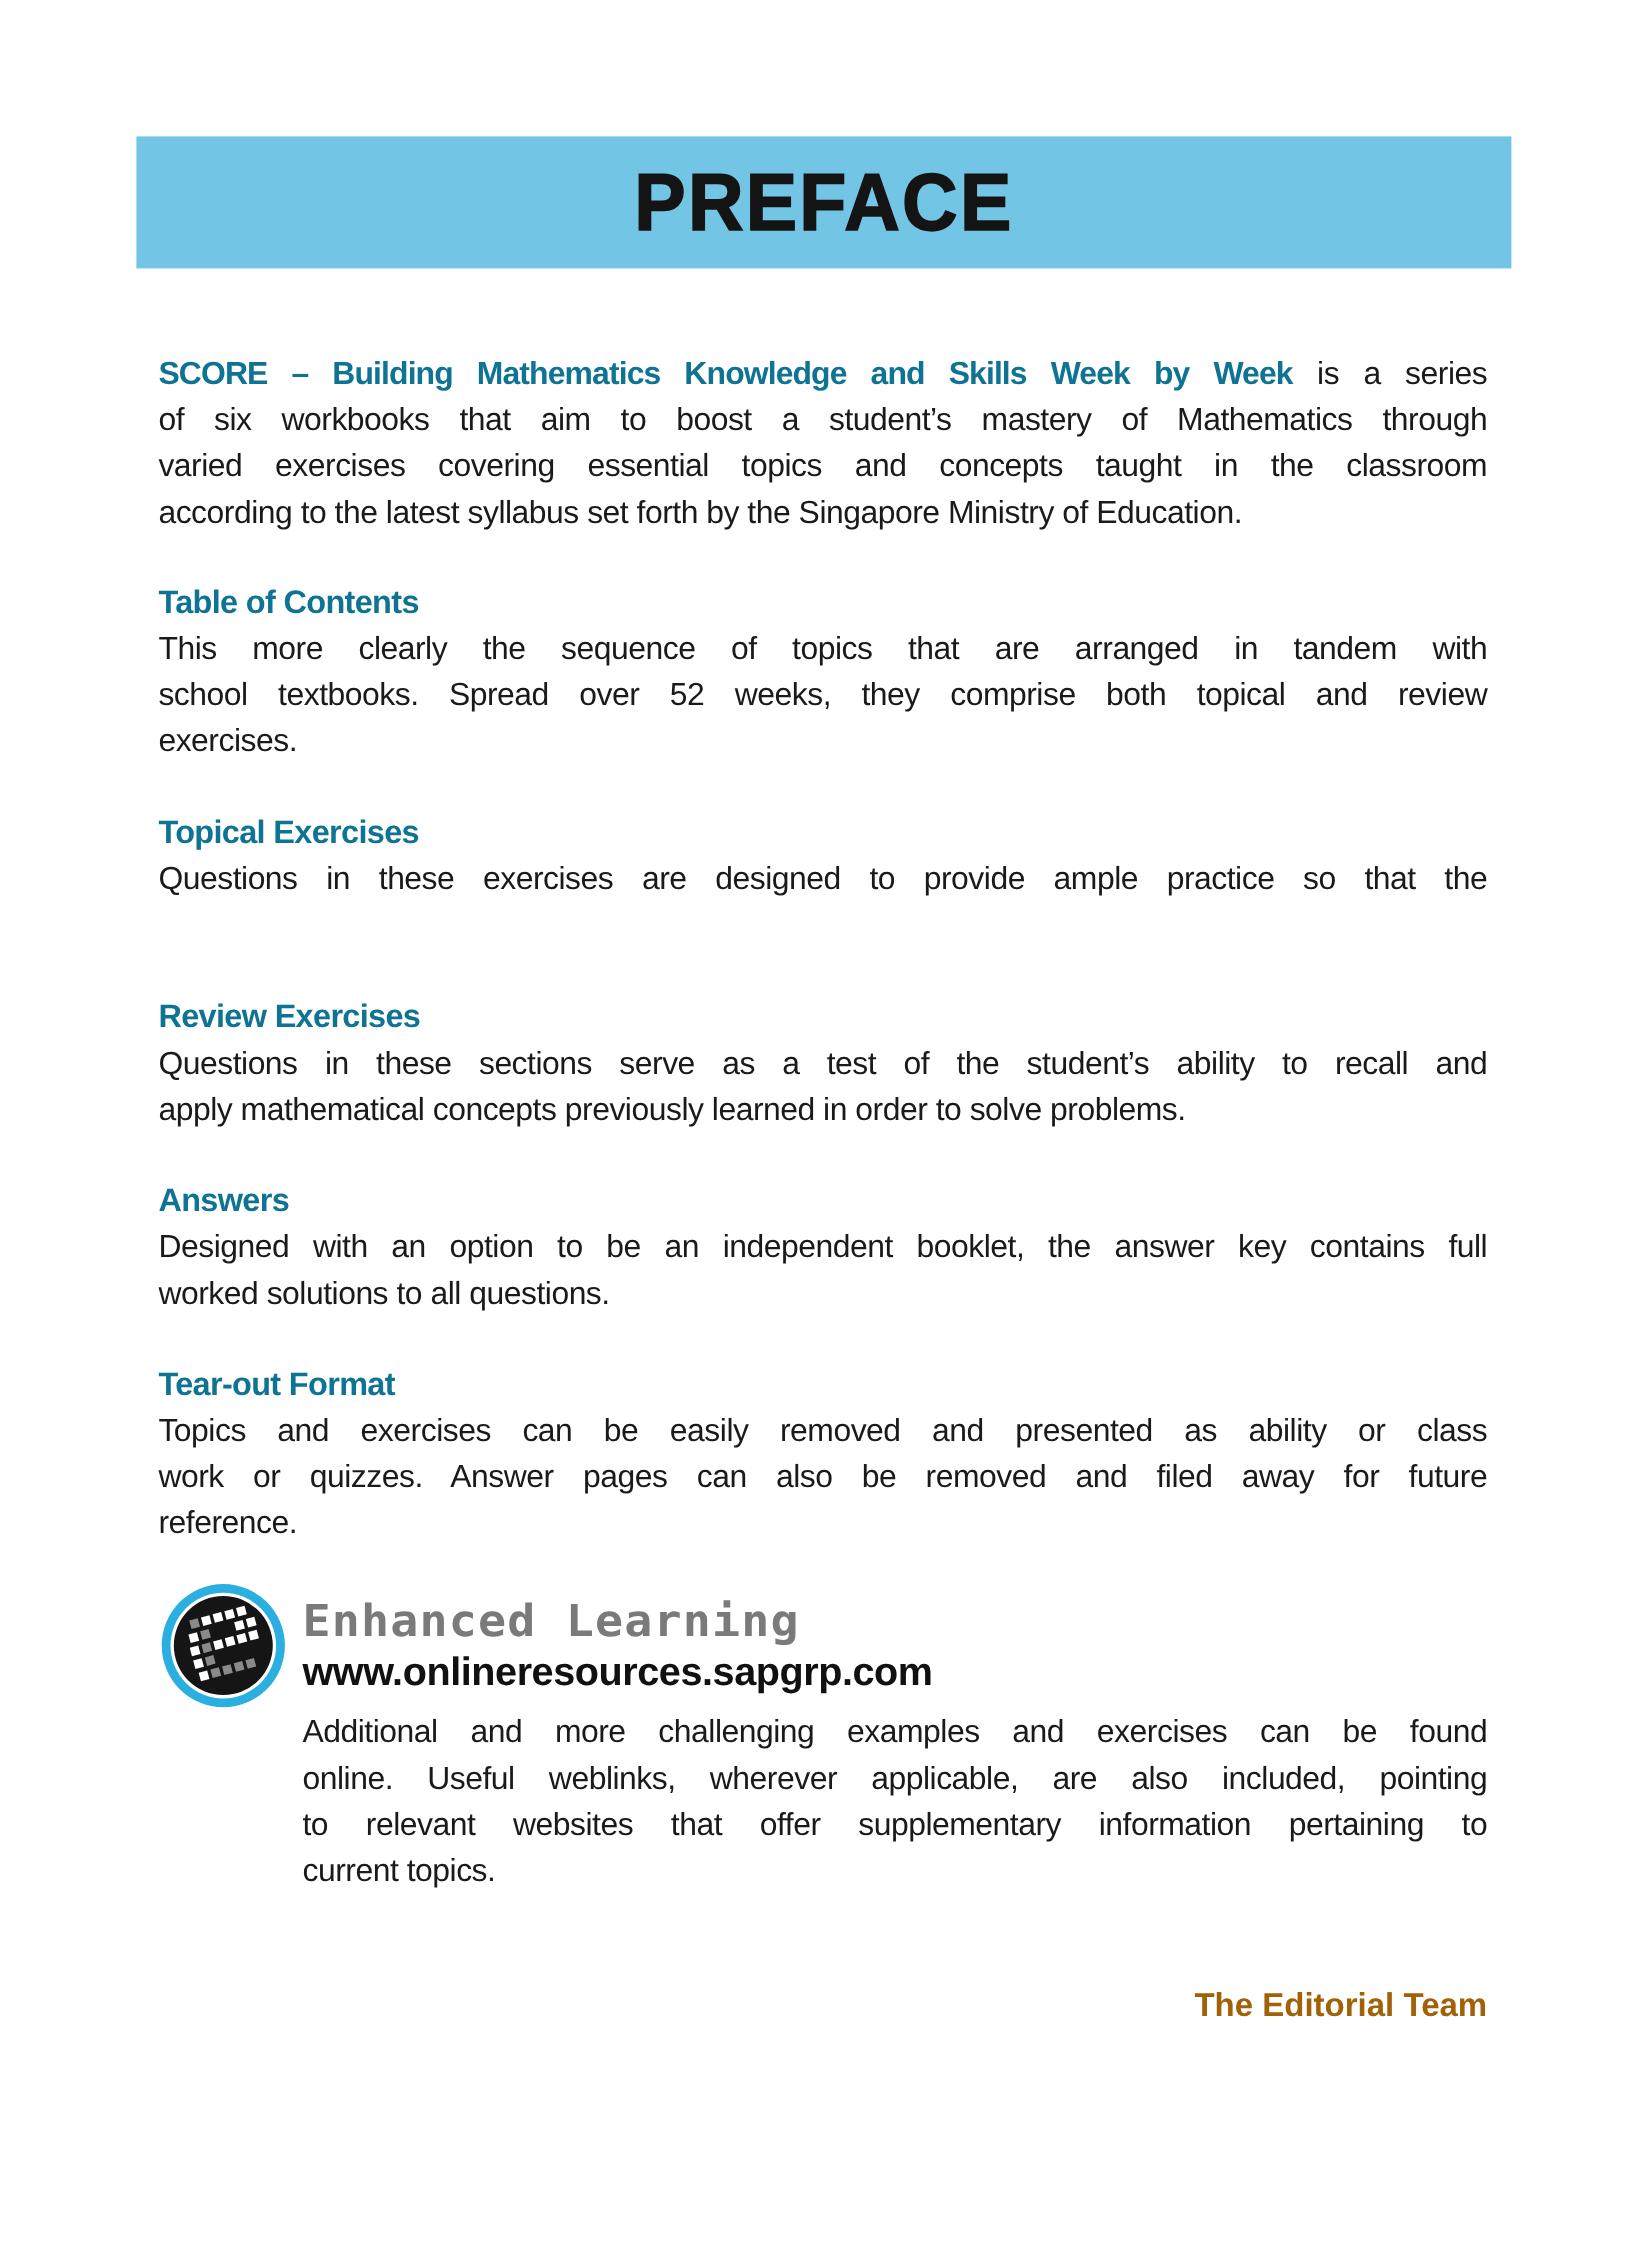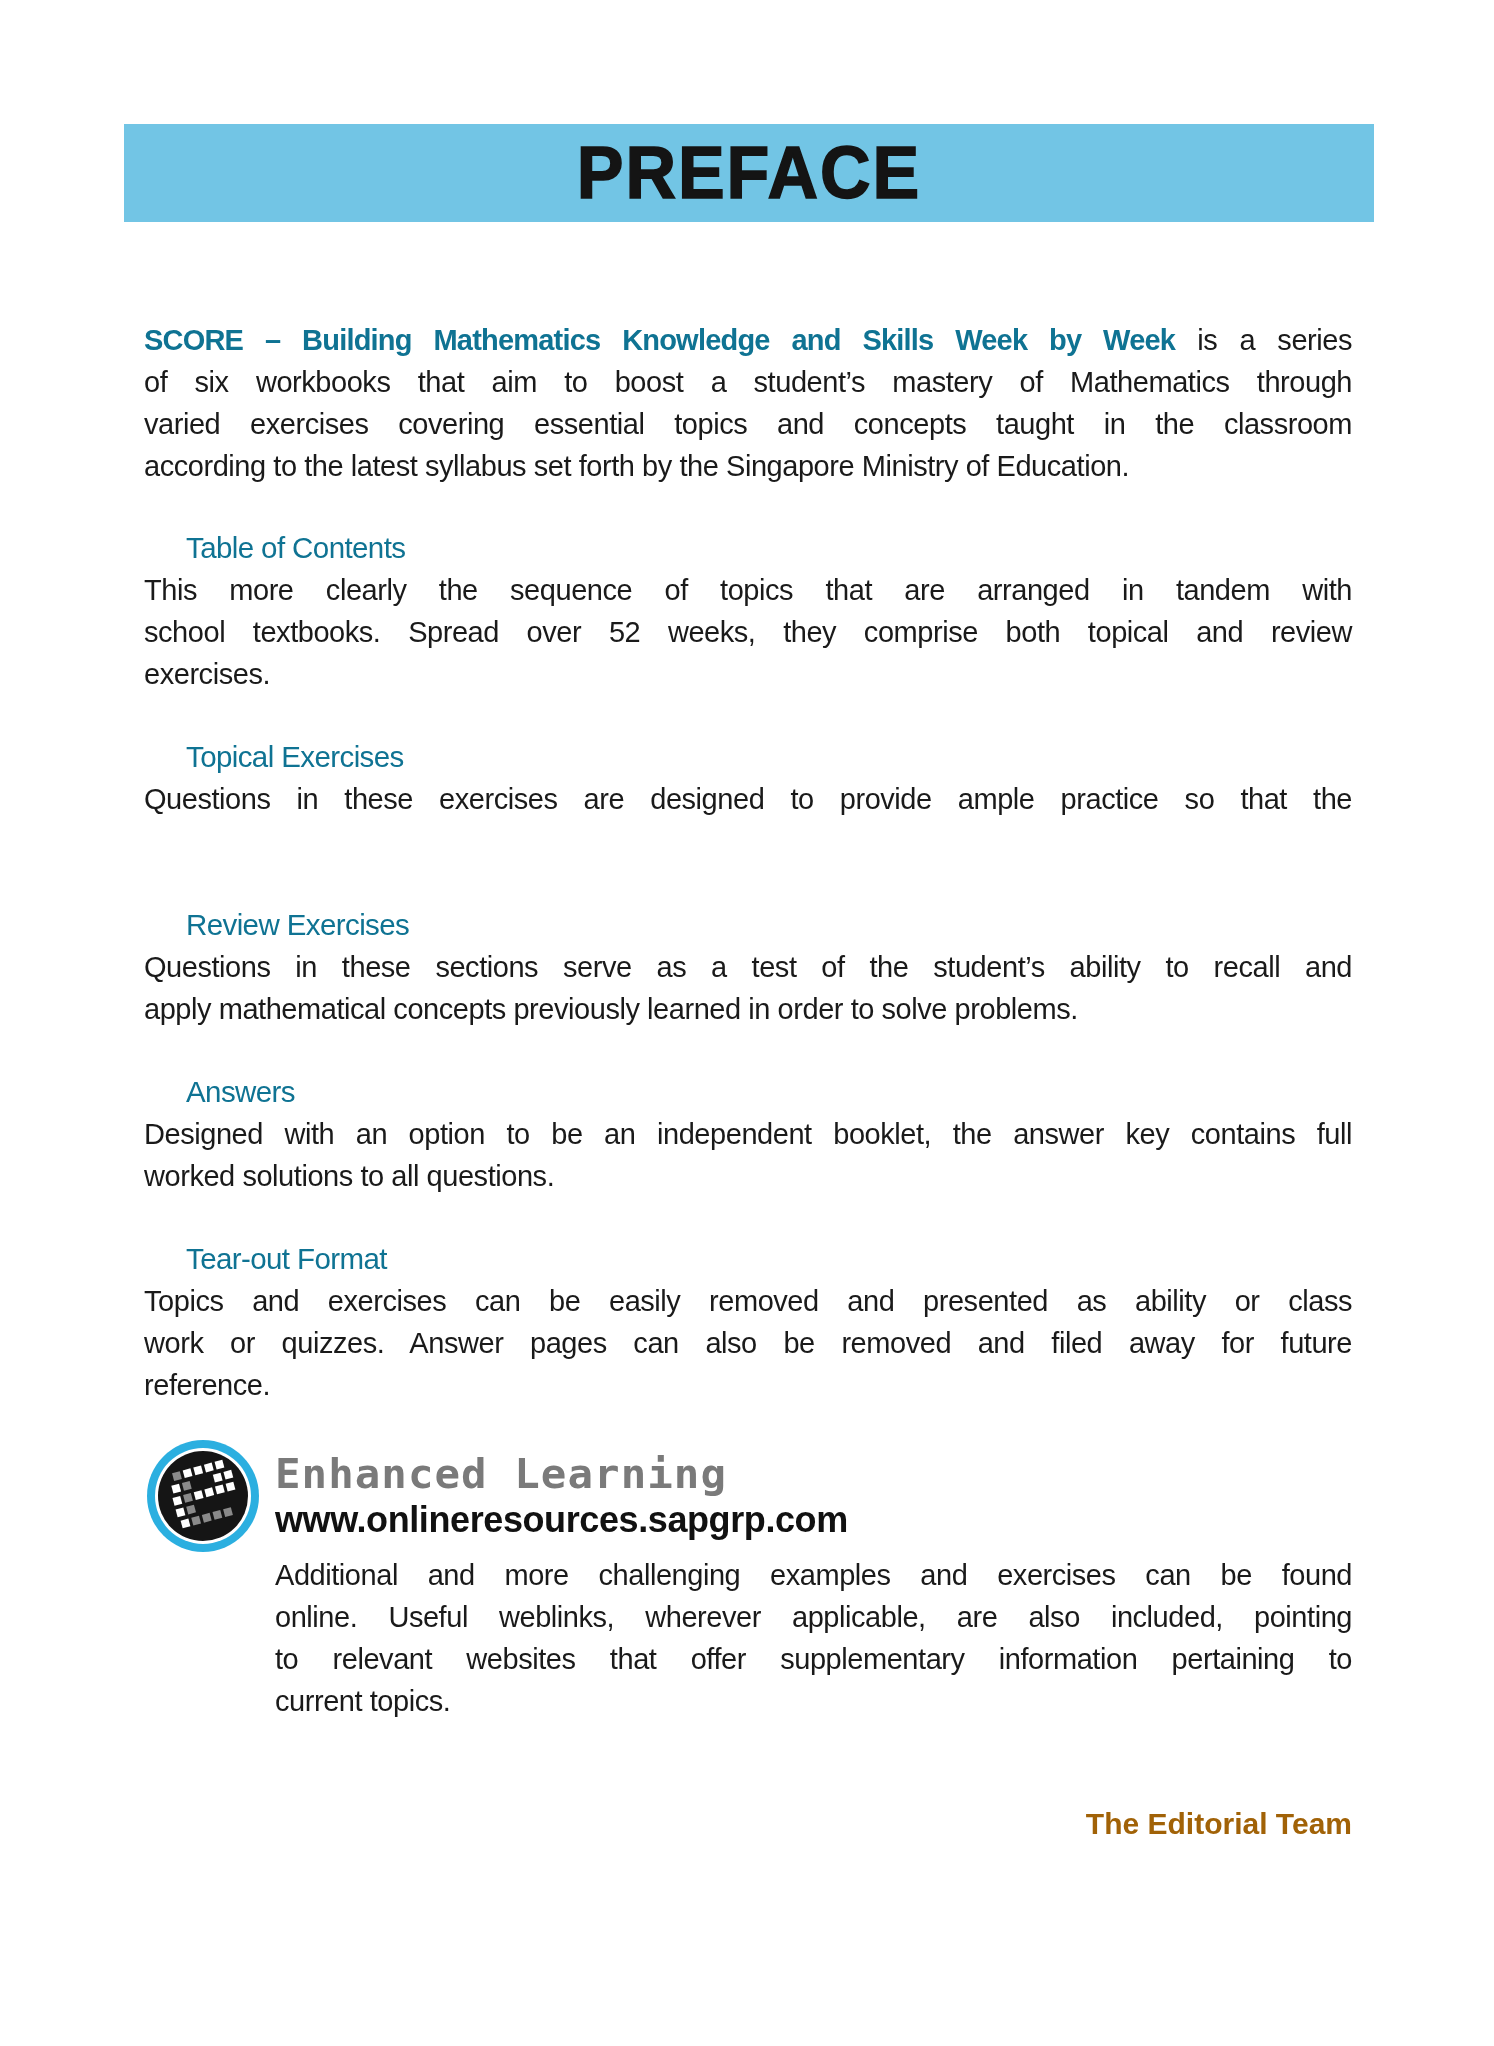--- a/index.html
+++ b/index.html
@@ -1,28 +1,28 @@
 <!DOCTYPE html>
 <html><head>
 <meta charset="utf-8">
 <style>
   html, body { margin: 0; padding: 0; background: #ffffff; }
   body { width: 1494px; height: 2046px; position: relative; overflow: hidden;
          font-family: "Liberation Sans", sans-serif; color: #1a1a1a; }
-  .banner { position: absolute; left: 124px; top: 124px; width: 1250px; height: 98px;
+  .banner { position: absolute; left: 124px; top: 124px; width: 1250px; height: 120px;
             background: #72C5E5; display: flex; align-items: center; justify-content: center; }
   .banner-title { font-family: "Liberation Sans", sans-serif; font-weight: 700; font-size: 70px;
                   letter-spacing: 2px; color: #141414; line-height: 1; transform: scaleY(1.05);
                   -webkit-text-stroke: 1.5px #141414; }
   .content { position: absolute; left: 144px; width: 1208px; }
   .line { font-size: 29px; line-height: 42px; height: 42px; white-space: nowrap;
           letter-spacing: -0.45px; word-spacing: 0px; }
   .j { text-align: justify; text-align-last: justify; }
-  .heading { font-size: 29.5px; line-height: 42px; height: 42px; font-weight: 400;
-             color: #0F7393; letter-spacing: -0.6px; white-space: nowrap; margin-left: 42px; }
+  .heading { font-size: 29.5px; line-height: 42px; height: 42px; font-weight: 700;
+             color: #0F7393; letter-spacing: -0.6px; white-space: nowrap; }
   .intro-title { font-weight: 700; color: #0F7393; letter-spacing: -0.8px; }
   .section { position: absolute; left: 144px; width: 1208px; }
   .online { position: absolute; left: 144px; top: 1436px; width: 1208px; }
   .logo { position: absolute; left: 1px; top: 2px; width: 116px; height: 116px; }
   .el-title { position: absolute; left: 131px; top: 18px; font-family: "DejaVu Sans Mono", monospace;
               font-weight: 700; font-size: 40px; letter-spacing: 1px; color: #7a7a7a; line-height: 1;
               white-space: nowrap; transform: scaleX(1.06); transform-origin: left center; }
   .el-url { position: absolute; left: 131px; top: 66px; font-weight: 700; font-size: 36px;
             letter-spacing: -0.4px; color: #111; white-space: nowrap; line-height: 36px; }
   .online-body { position: absolute; left: 131px; top: 118px; width: 1077px; }

